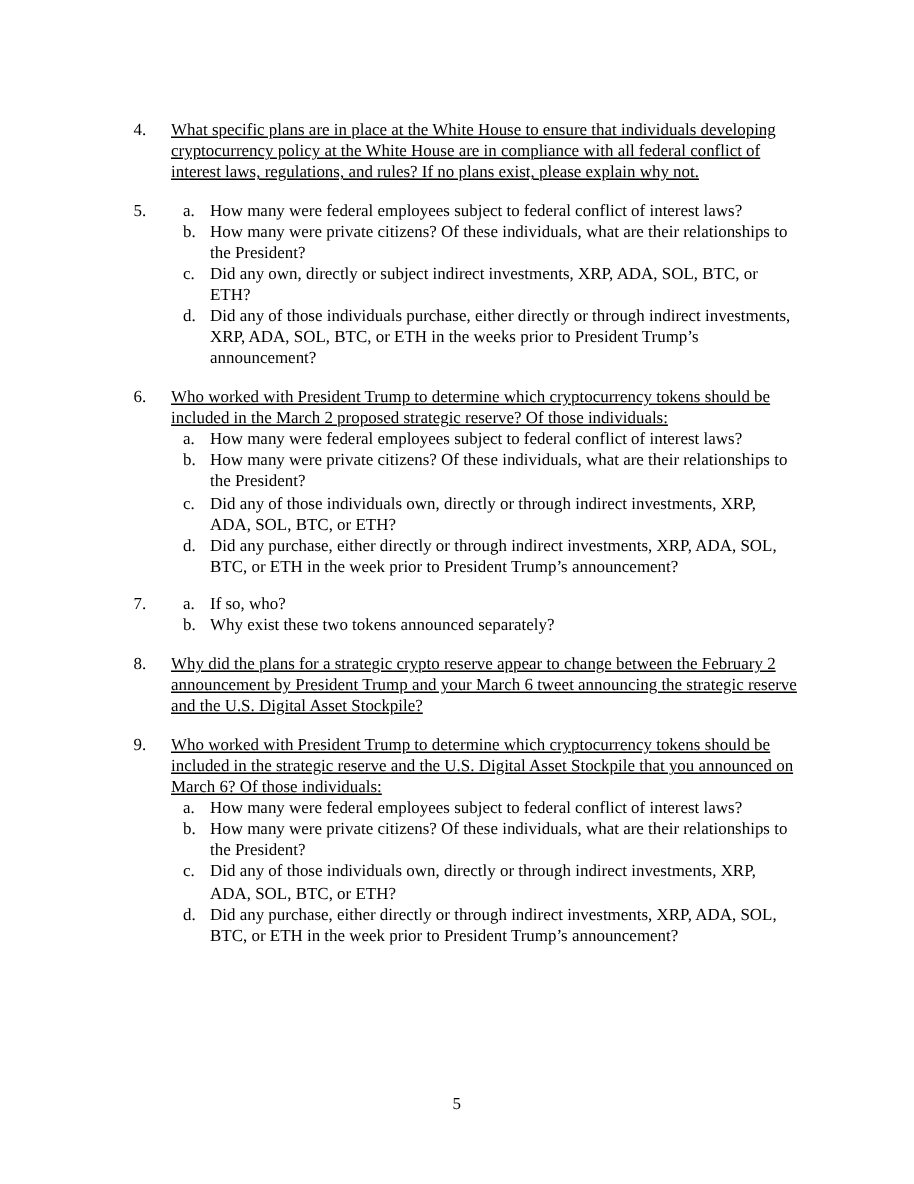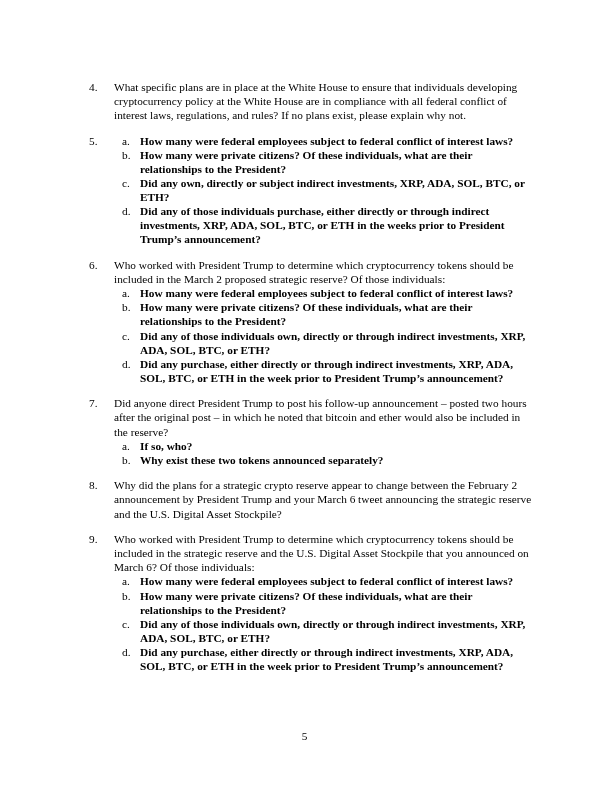--- a/index.html
+++ b/index.html
@@ -40,20 +40,21 @@
   }
   ol.level1 > li > .num {
     position: absolute;
     left: 7px;
     top: 0;
     width: 18px;
     text-align: left;
   }
   ol.level1 > li > .txt {
     display: block;
+    text-decoration: underline;
   }
   ol.level2 {
     list-style: none;
     margin: 0;
     padding: 0;
   }
   ol.level2 > li {
     position: relative;
     padding-left: 26px;
     font-size: 11.3px;
@@ -61,21 +62,20 @@
   }
   ol.level2 > li > .num {
     position: absolute;
     left: 8px;
     top: 0;
     width: 16px;
     text-align: left;
   }
   ol.level2 > li > .txt {
     display: block;
-    font-weight: bold;
   }
   .page-number {
     position: absolute;
     left: 0;
     right: 0;
     top: 730px;
     text-align: center;
     font-size: 11.3px;
     font-family: "Liberation Serif", serif;
   }
@@ -132,21 +132,20 @@
           </li>
           <li>
             <span class="num">d.</span>
             <span class="txt">Did any purchase, either directly or through indirect investments, XRP, ADA, SOL, BTC, or ETH in the week prior to President Trump’s announcement?</span>
           </li>
         </ol>
       </li>
 
       <li>
         <span class="num">7.</span>
-        <span class="txt">Did anyone direct President Trump to post his follow-up announcement – posted two hours after the original post – in which he noted that bitcoin and ether would also be included in the reserve?</span>
         <ol class="level2">
           <li>
             <span class="num">a.</span>
             <span class="txt">If so, who?</span>
           </li>
           <li>
             <span class="num">b.</span>
             <span class="txt">Why exist these two tokens announced separately?</span>
           </li>
         </ol>

